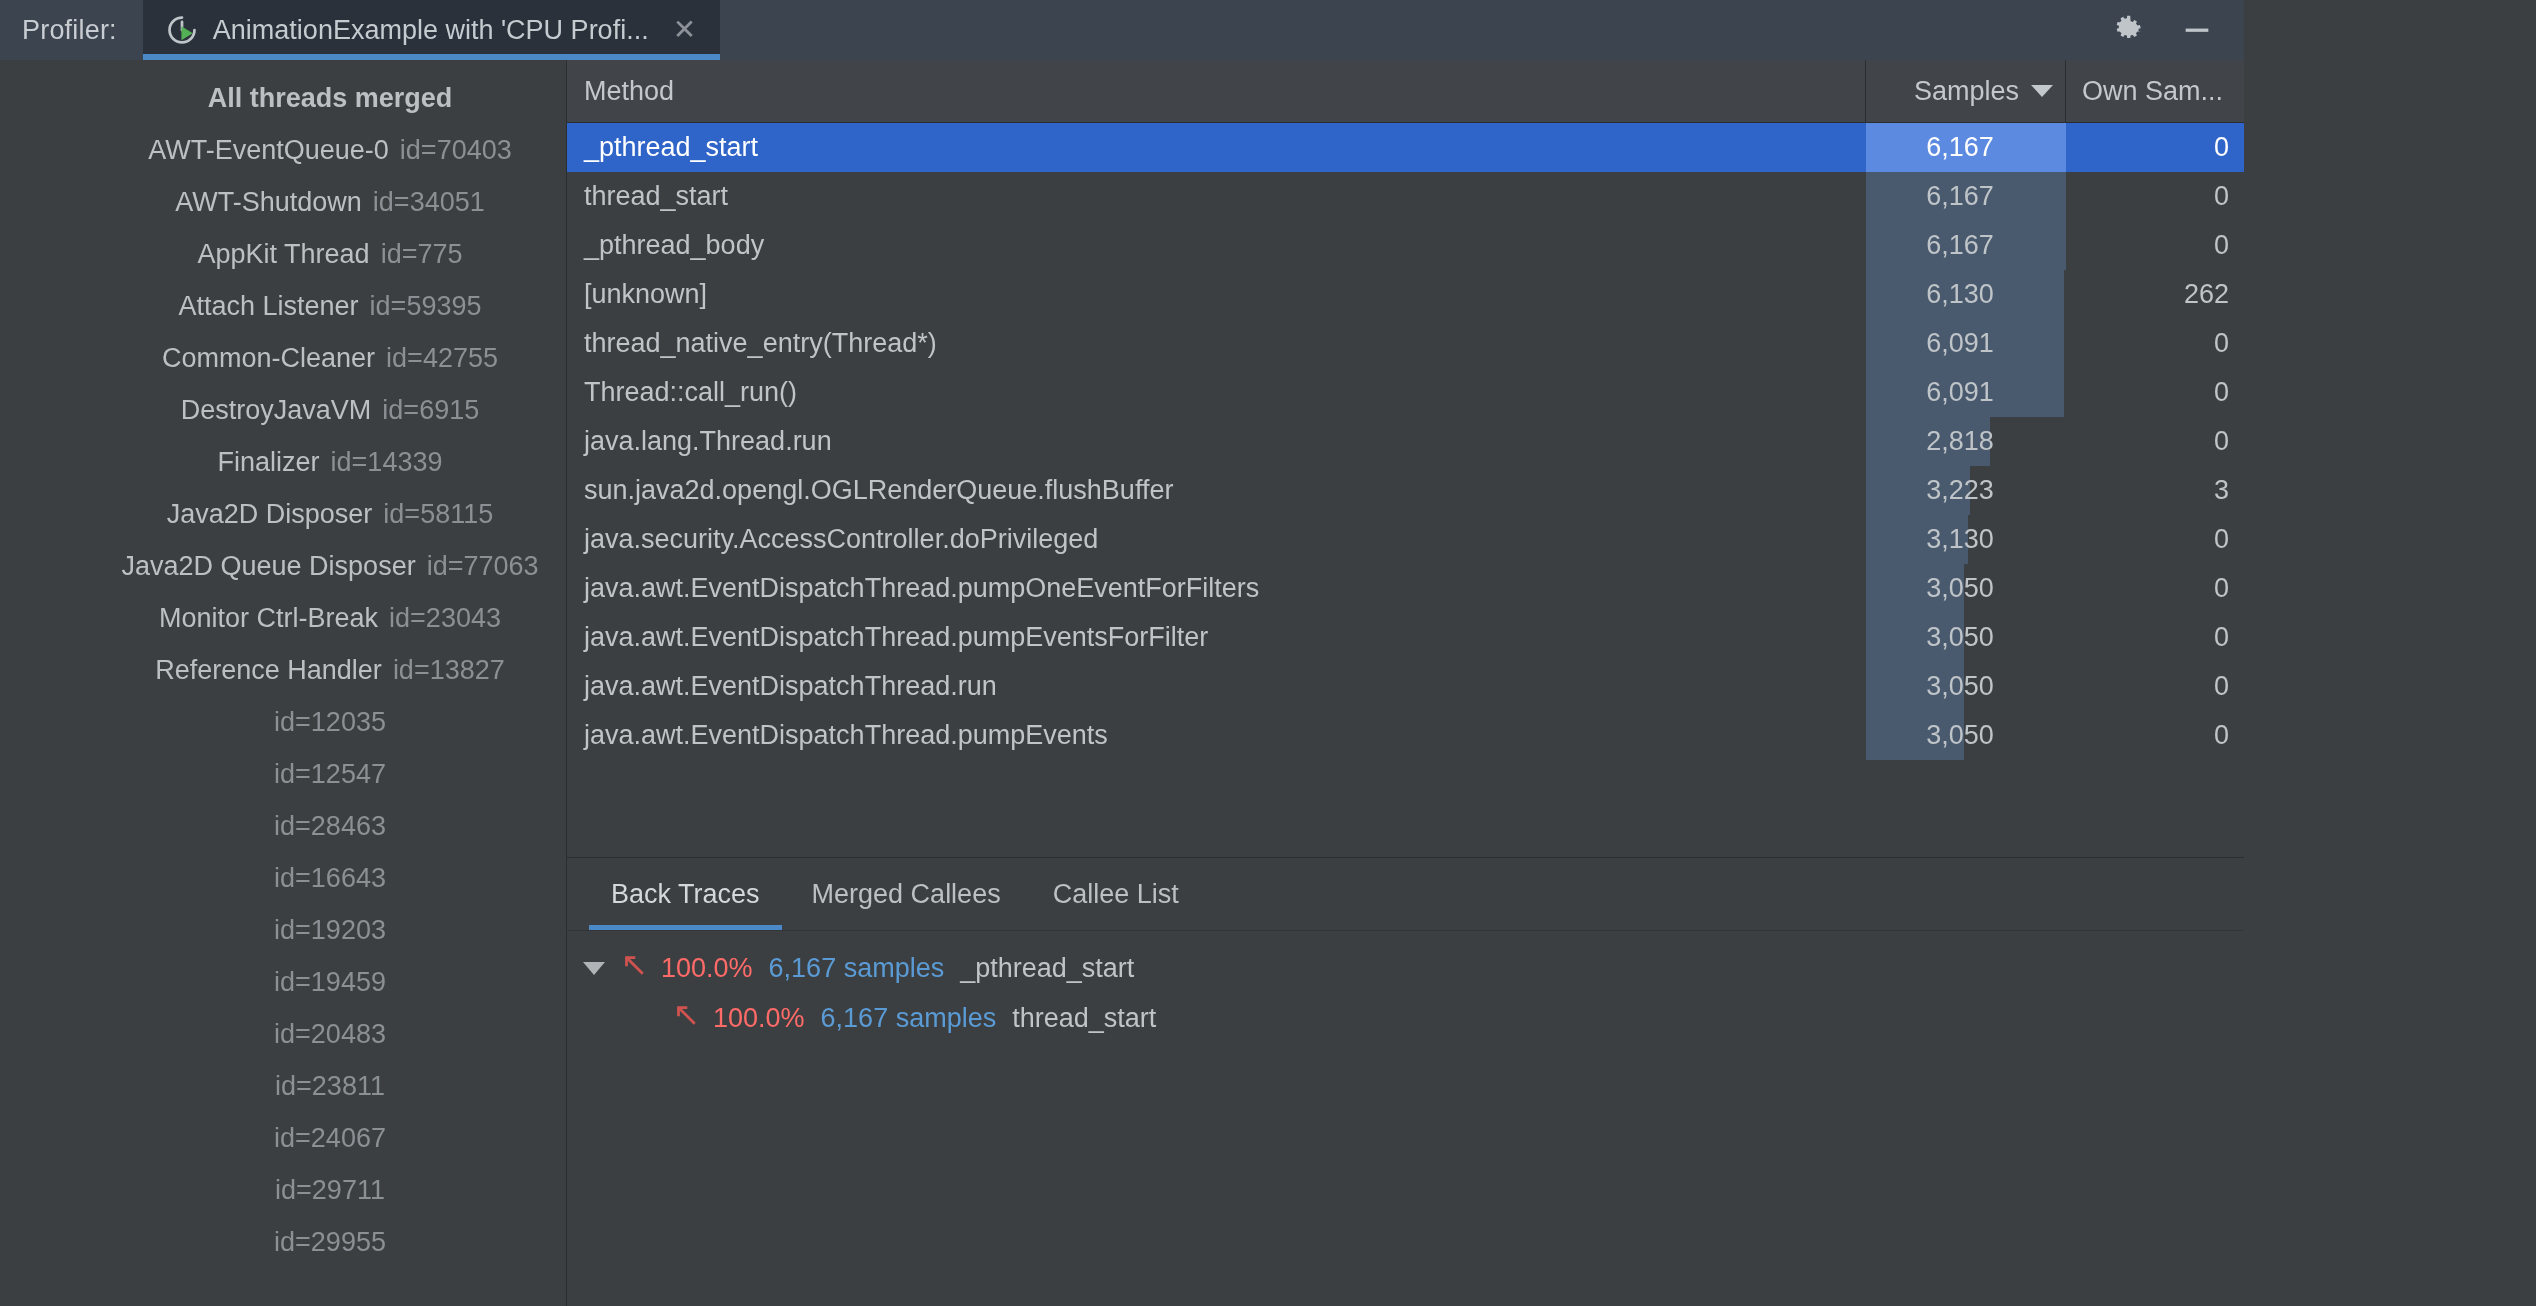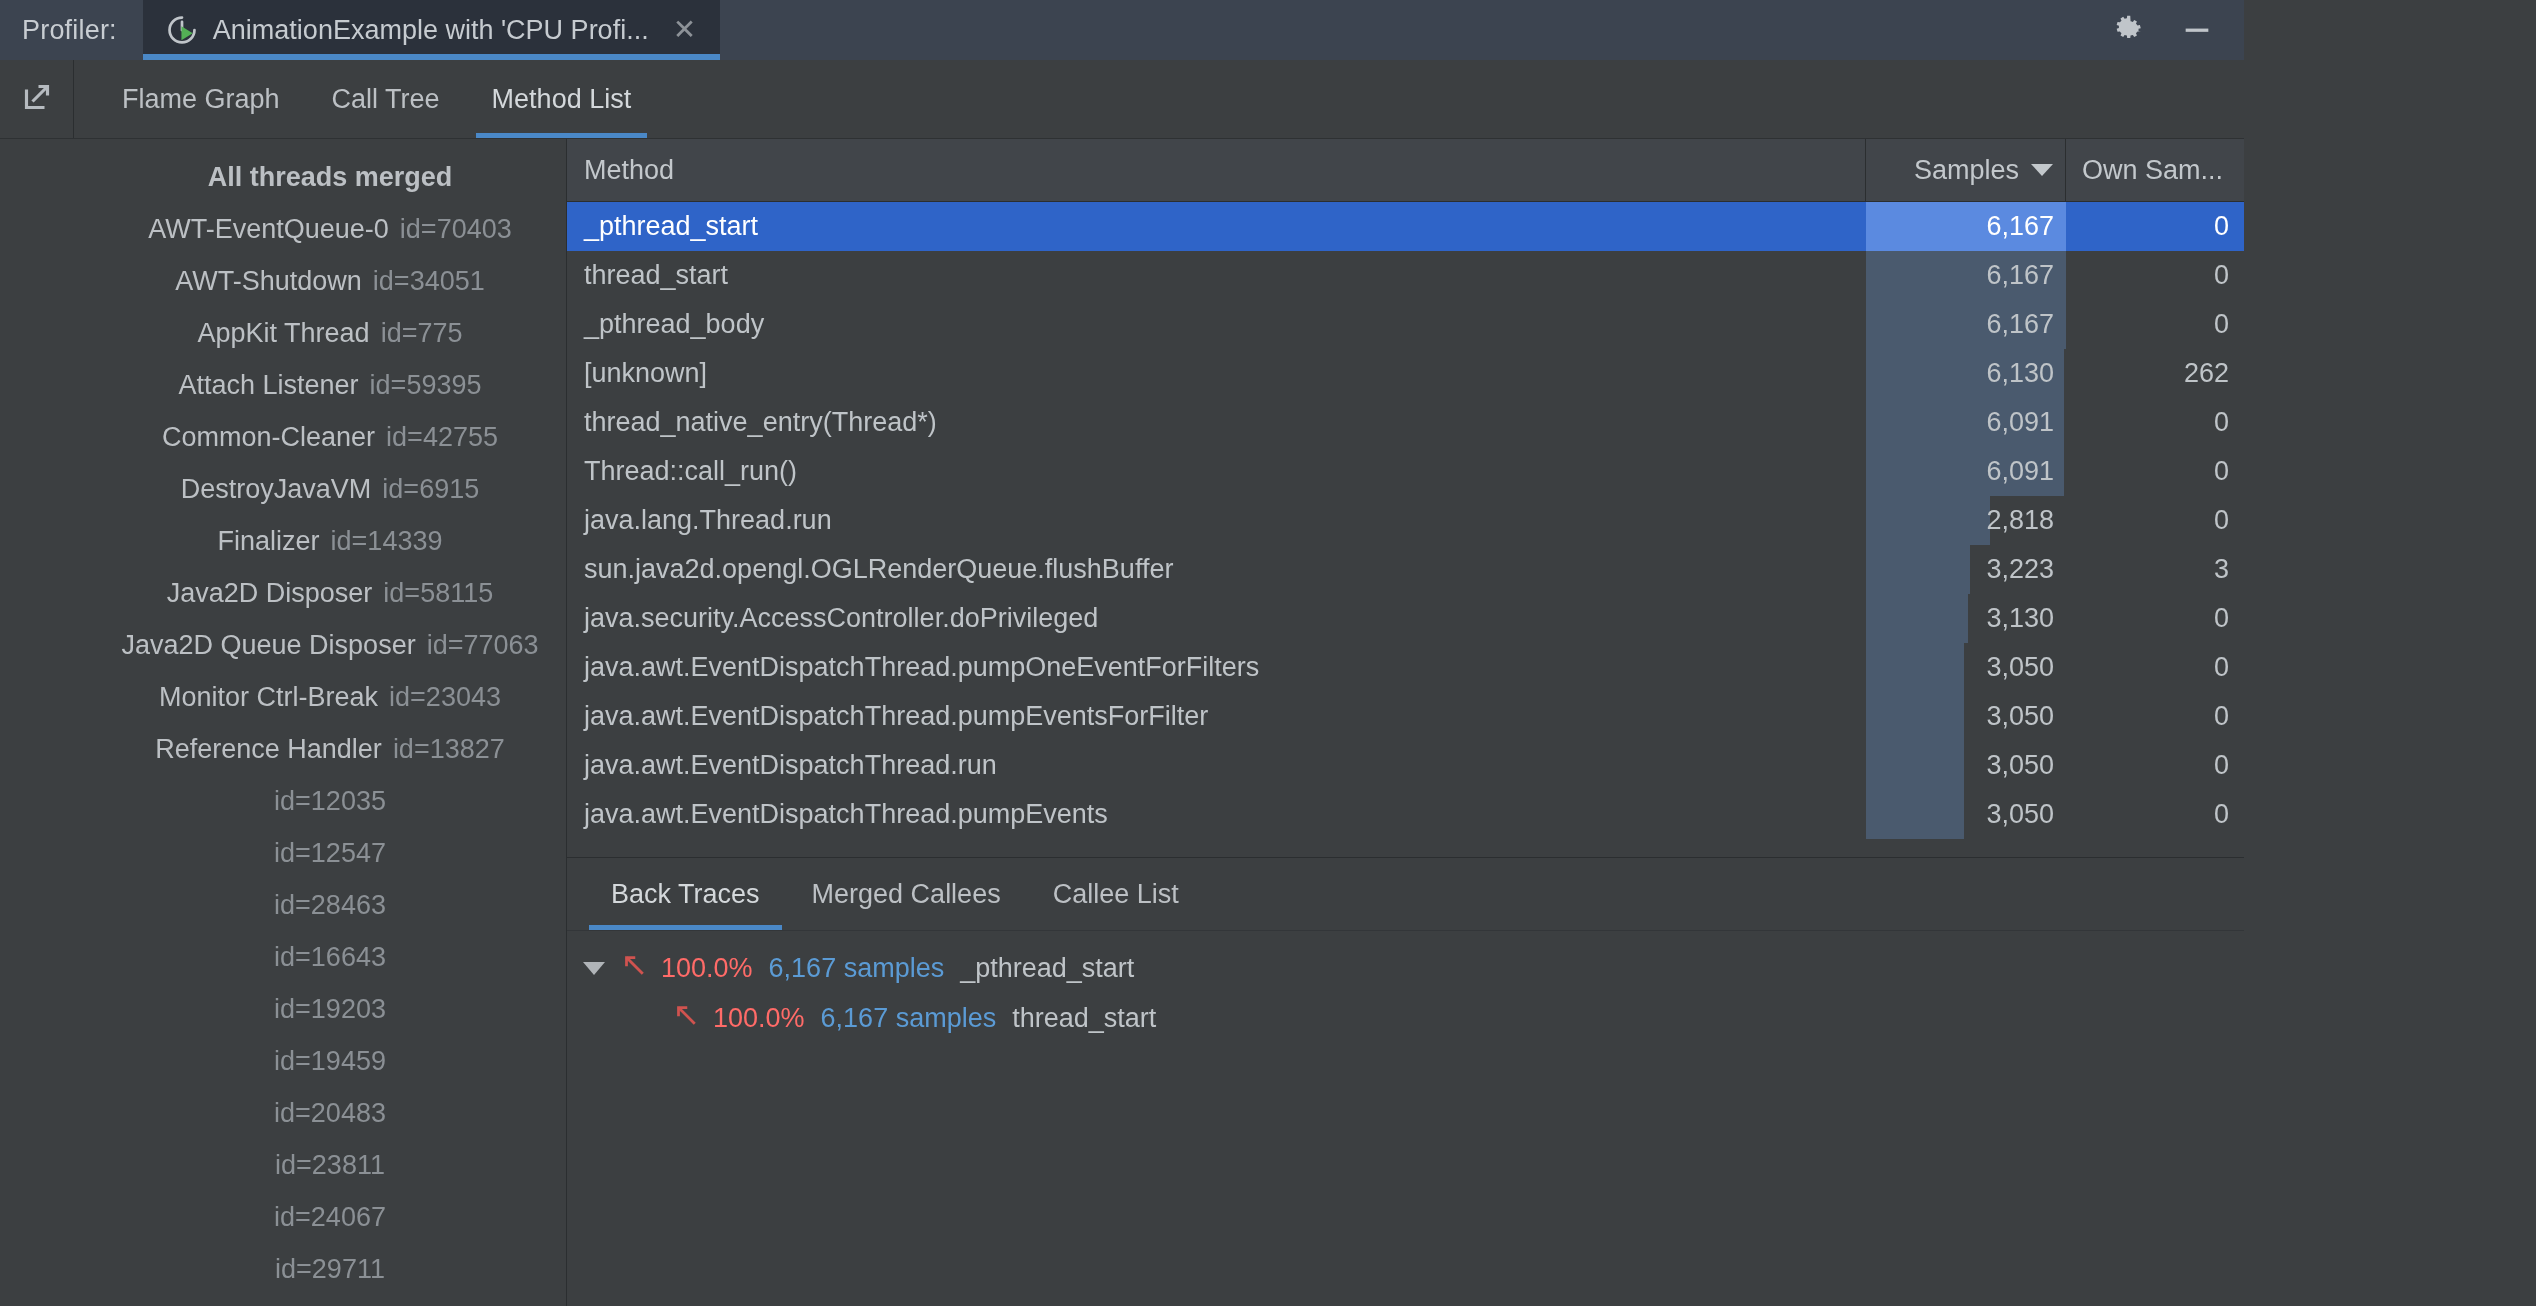--- a/index.html
+++ b/index.html
@@ -225,21 +225,21 @@
     color: #bfc4c8;
     white-space: nowrap;
     overflow: hidden;
   }
   .row.selected .cell-method { color: #ffffff; }
   .cell-samples {
     width: 200px; min-width: 200px;
     position: relative;
     display: flex;
     align-items: center;
-    justify-content: flex-end;
+    justify-content: center;
     padding-right: 12px;
     box-sizing: border-box;
     font-size: 27px;
     color: #bfc4c8;
   }
   .bar {
     position: absolute;
     left: 0; top: 0; bottom: 0;
     background: #4a5a6e;
   }
@@ -349,42 +349,20 @@
         </svg>
       </span>
       <span class="tb-icon">
         <svg width="34" height="34" viewBox="0 0 24 24">
           <rect x="4" y="11" width="16" height="2.3" fill="#c0c5ca"></rect>
         </svg>
       </span>
     </div>
   </div>
 
-  <div class="tabsrow">
-    <div class="left-gutter">
-      <span>
-        <svg width="36" height="36" viewBox="0 0 24 24">
-          <path d="M5 7v12h12" fill="none" stroke="#b6bbc0" stroke-width="2.1"></path>
-          <path d="M9 15L19 5" fill="none" stroke="#b6bbc0" stroke-width="2.1"></path>
-          <path d="M13 5h6v6" fill="none" stroke="#b6bbc0" stroke-width="2.1" stroke-linejoin="miter"></path>
-        </svg>
-      </span>
-    </div>
-    <div class="maintabs">
-      <div class="maintab">
-          <span>Flame Graph</span>
-        </div>
-      <div class="maintab">
-          <span>Call Tree</span>
-        </div>
-      <div class="maintab active">
-          <span>Method List</span>
-        </div>
-    </div>
-  </div>
 
   <div class="bodyrow">
 
     <div class="threads" id="threads">
         <div class="thread-item merged">
           <span class="thread-name">All threads merged</span>
         </div>
         <div class="thread-item">
           <span class="thread-name">AWT-EventQueue-0</span>
           <span class="thread-id">id=70403</span>

